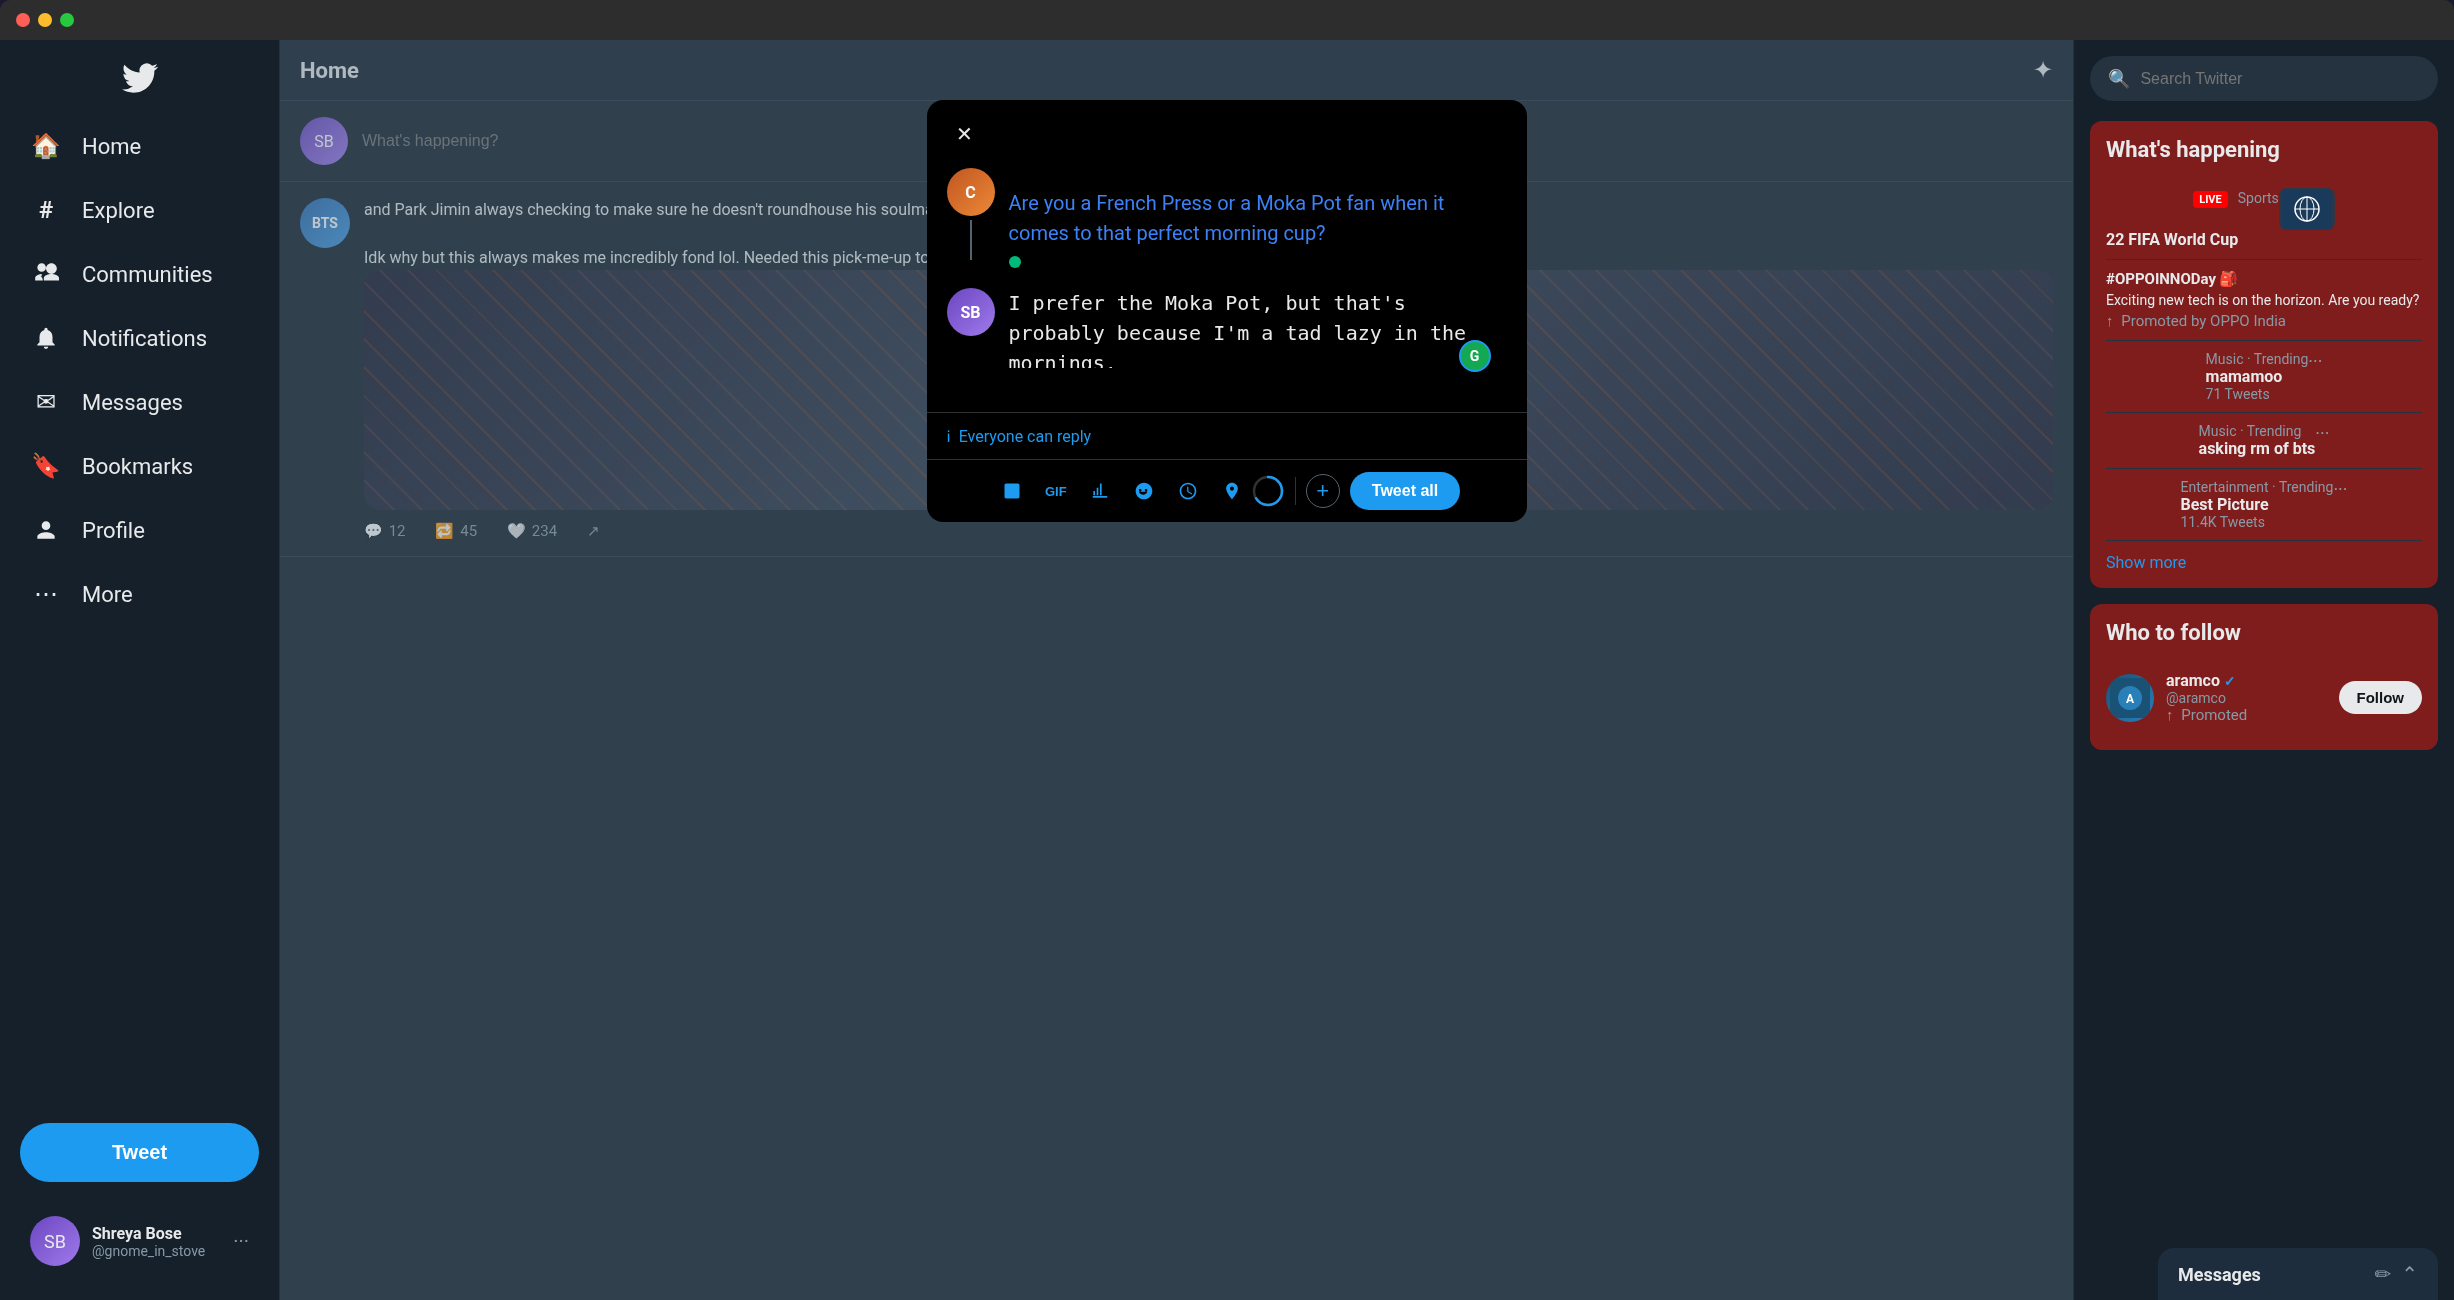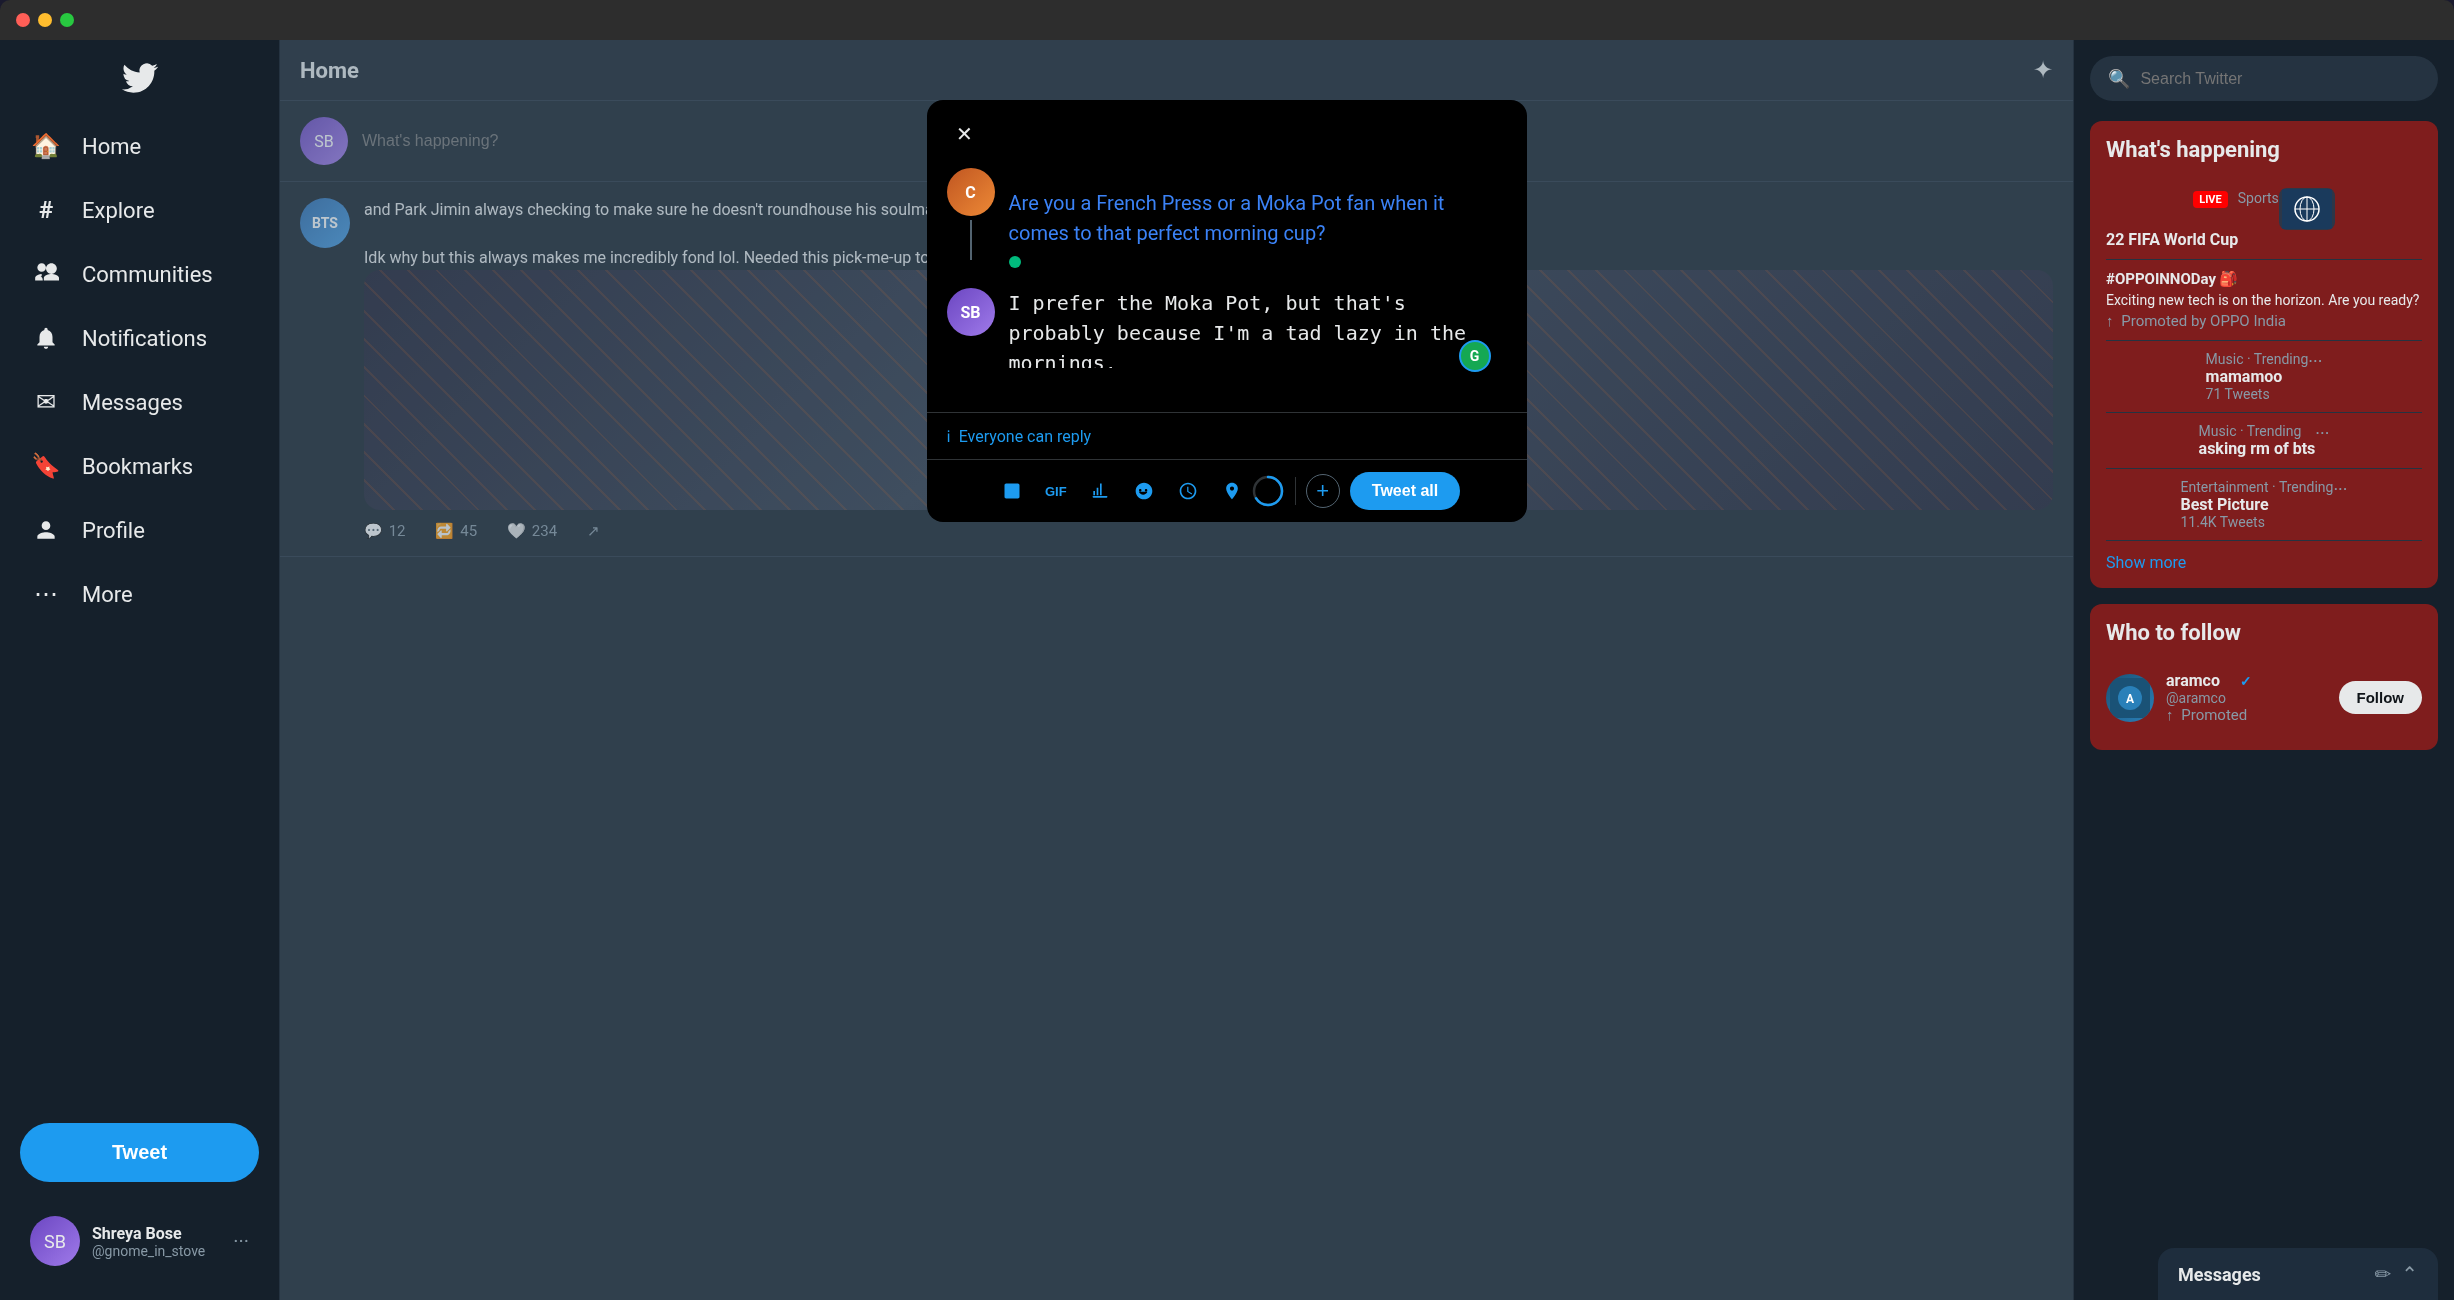--- a/index.html
+++ b/index.html
@@ -260,21 +260,21 @@
       padding: 10px 0;
     }
     .follow-avatar {
       width: 48px;
       height: 48px;
       border-radius: 50%;
       background: #1d9bf0;
       overflow: hidden;
     }
     .follow-info { flex: 1; }
-    .follow-name { font-weight: 700; display: flex; align-items: center; gap: 20px; }
+    .follow-name { font-weight: 700; display: flex; align-items: center; gap: 4px; }
     .verified-badge { color: #1d9bf0; font-size: 14px; }
     .follow-handle { color: #8899a6; font-size: 14px; }
     .follow-btn {
       background: #e7e9ea;
       color: #0f1419;
       border: none;
       border-radius: 20px;
       padding: 8px 18px;
       font-size: 15px;
       font-weight: 700;

